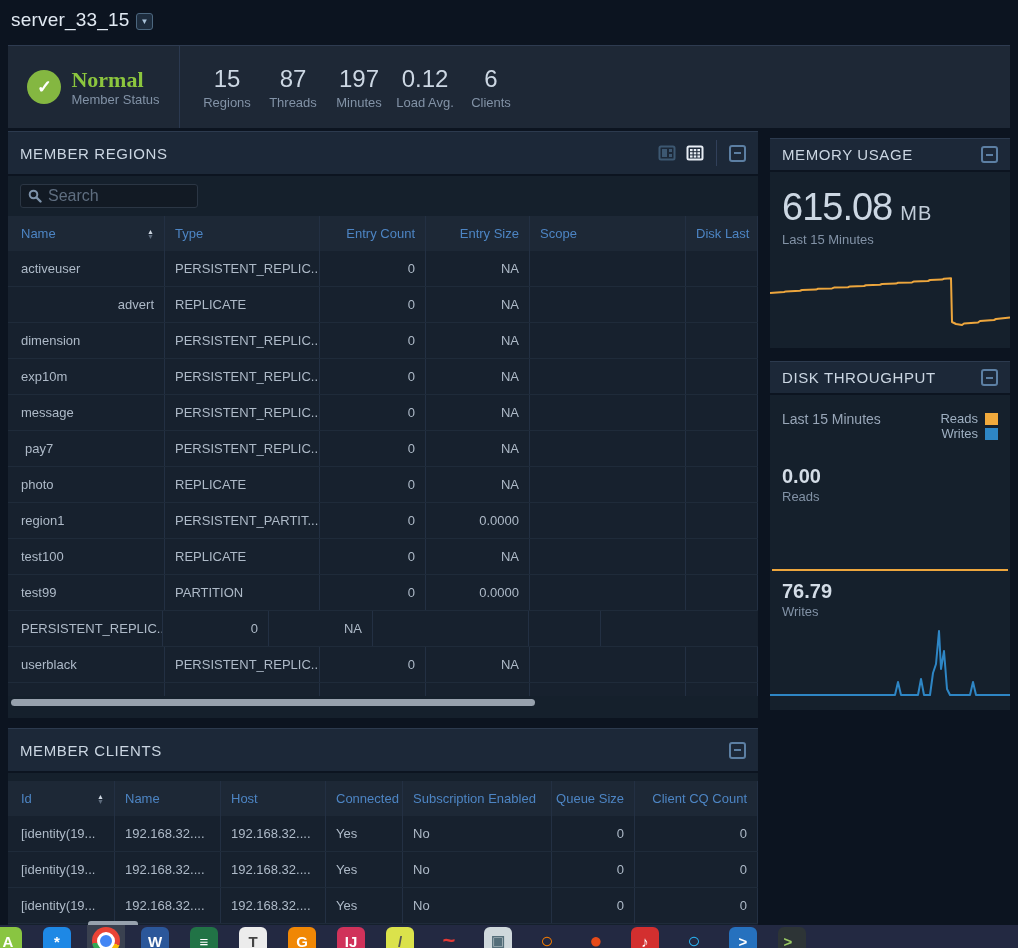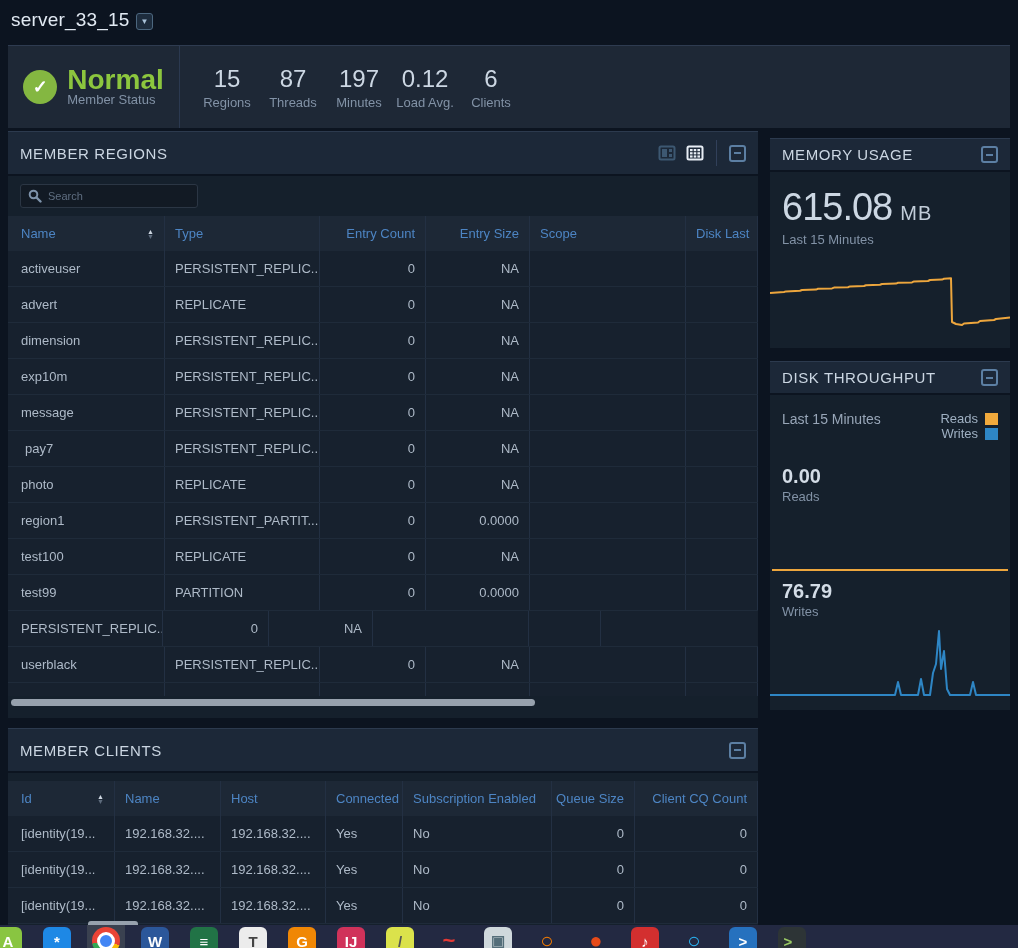--- a/index.html
+++ b/index.html
@@ -16,21 +16,21 @@
   .dd-icon { position:absolute; left:136px; top:13px; width:17px; height:17px;
     background:#1d2c3d; border:1px solid #4c677f; border-radius:3px;
     color:#a9c2d8; font-size:8px; text-align:center; line-height:15px; cursor:pointer; }
   
   .statusbar { position:absolute; left:8px; top:45px; width:1002px; height:83px;
     background:#1e2836; border-top:1px solid #2e3b50; display:flex; align-items:center; }
   .member-status { width:172px; height:100%; border-right:1px solid #2b3950;
     display:flex; align-items:center; justify-content:center; gap:10px; }
   .check-circle { width:34px; height:34px; border-radius:50%; background:#84b741;
     color:#fff; font-size:18px; font-weight:bold; text-align:center; line-height:34px; }
-  .status-state { color:#8cc63e; font-size:28px; font-weight:bold; line-height:24px; }
+  .status-state { color:#8cc63e; font-size:22px; font-weight:bold; line-height:24px;font-family:Liberation Serif, serif; }
   .status-sub { color:#8292a6; font-size:13px; }
   .metrics { display:flex; margin-left:14px; }
   .metric { min-width:66px; text-align:center; padding:0 1px; }
   .metric .val { font-size:24px; color:#ccd7e3; line-height:28px; }
   .metric .lbl { font-size:13px; color:#8292a6; margin-top:2px; }
   
   .panel { position:absolute; background:#15202c; overflow:hidden; }
   .panel-header { height:45px; background:#1c2838; border-top:1px solid #2c3a4e;
     display:flex; align-items:center; padding:0 12px; border-bottom:2px solid #0c1420; }
   .panel-header.small { height:34px; }
@@ -38,21 +38,21 @@
   .header-icons { margin-left:auto; display:flex; align-items:center; gap:10px; }
   .vsep { width:1px; height:26px; background:#31405a; margin:0 2px; }
   .icon-btn { cursor:pointer; display:block; }
   
   .collapse { width:17px; height:17px; border:2px solid #5c7fa3; border-radius:3px; position:relative; }
   .collapse::after { content:""; position:absolute; left:3px; right:3px; top:50%; height:2px; margin-top:-1px; background:#5c7fa3; }
   
   .search-row { height:40px; display:flex; align-items:center; padding:0 12px; }
   .search-box { width:178px; height:24px; background:#121a24; border:1px solid #2b3644; border-radius:3px;
     display:flex; align-items:center; padding:0 7px; gap:6px; }
-  .search-box input { background:transparent; border:none; outline:none; color:#b6c2d0; font-size:11px; width:130px;
+  .search-box input { background:transparent; border:none; outline:none; color:#b6c2d0; font-size:16px; width:130px;
     font-family:"Liberation Sans", sans-serif; }
   .search-box input::placeholder { color:#5f6e80; }
   
   .t-head { display:flex; height:35px; background:#1d2836; }
   .t-row { display:flex; height:36px; background:#17212e; border-bottom:1px solid #1f2b3a; }
   .t-cell { font-size:13px; padding:0 10px; line-height:35px; border-right:1px solid #233043;
     white-space:nowrap; overflow:hidden; color:#aebac8; }
   .t-cell:first-child { padding-left:13px; }
   .t-head .t-cell { color:#4d85c4; display:flex; align-items:center; }
   .sort { margin-left:auto; display:flex; flex-direction:column; line-height:5px; font-size:7px; }
@@ -190,21 +190,21 @@
     <div class="t-body rows-viewport" style="height:445px;">
         <div class="t-row">
           <div class="t-cell" style="width: 157px; text-align: left;">activeuser</div>
           <div class="t-cell" style="width: 155px; text-align: left;">PERSISTENT_REPLIC...</div>
           <div class="t-cell" style="width: 106px; text-align: right;">0</div>
           <div class="t-cell" style="width: 104px; text-align: right;">NA</div>
           <div class="t-cell" style="width: 156px; text-align: left;"></div>
           <div class="t-cell" style="width: 72px; text-align: left;"></div>
         </div>
         <div class="t-row">
-          <div class="t-cell" style="width: 157px; text-align: left;">advert</div>
+          <div class="t-cell" style="width: 157px; text-align: right;">advert</div>
           <div class="t-cell" style="width: 155px; text-align: left;">REPLICATE</div>
           <div class="t-cell" style="width: 106px; text-align: right;">0</div>
           <div class="t-cell" style="width: 104px; text-align: right;">NA</div>
           <div class="t-cell" style="width: 156px; text-align: left;"></div>
           <div class="t-cell" style="width: 72px; text-align: left;"></div>
         </div>
         <div class="t-row">
           <div class="t-cell" style="width: 157px; text-align: left;">dimension</div>
           <div class="t-cell" style="width: 155px; text-align: left;">PERSISTENT_REPLIC...</div>
           <div class="t-cell" style="width: 106px; text-align: right;">0</div>

